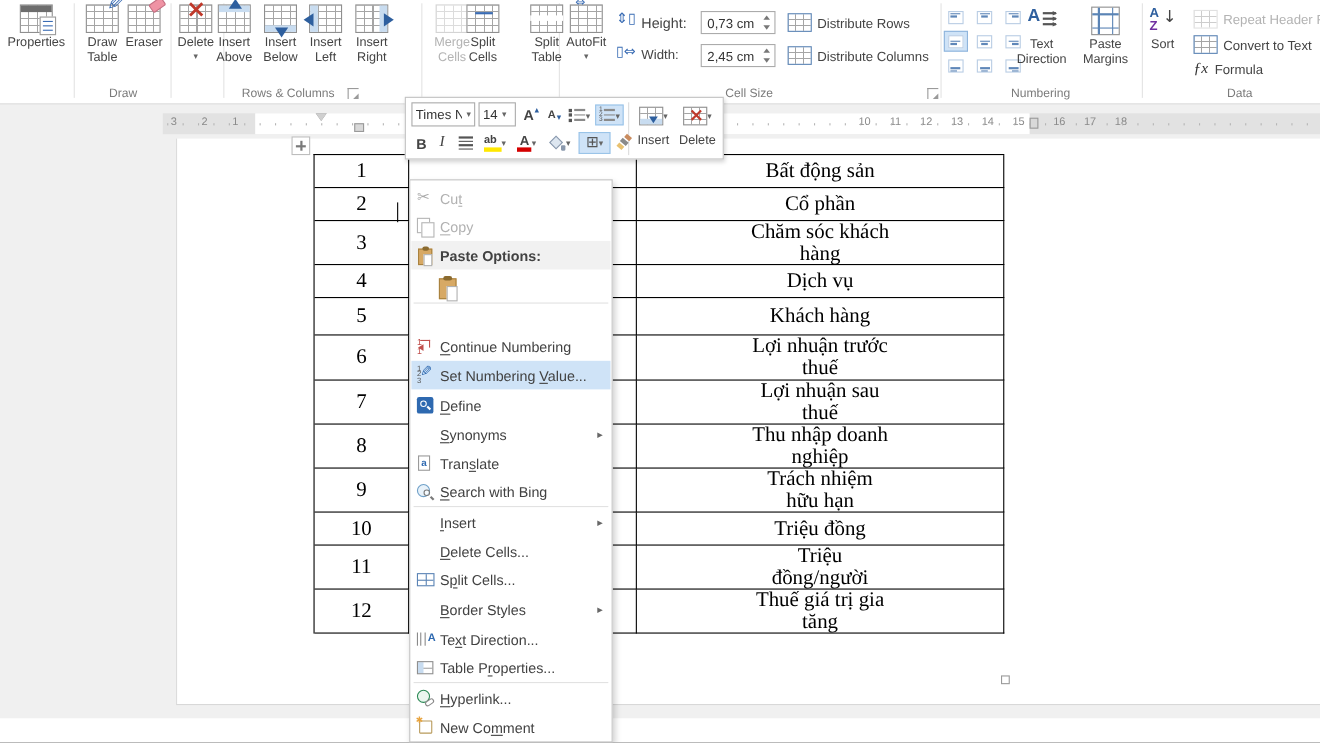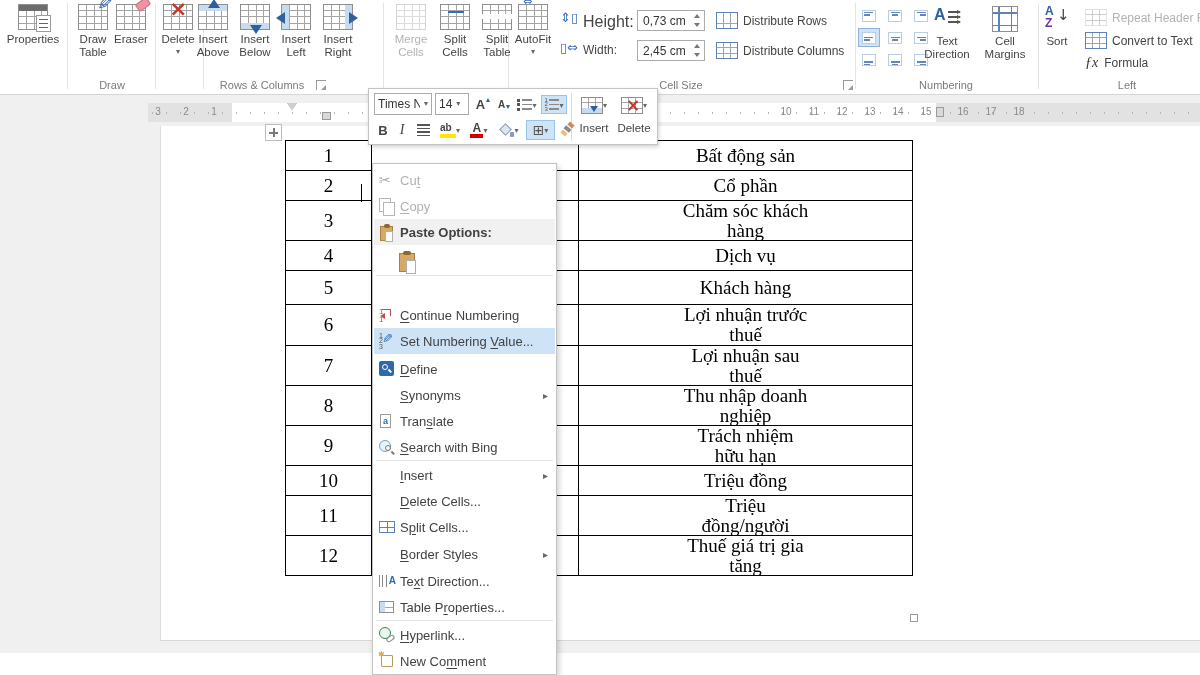--- a/index.html
+++ b/index.html
@@ -217,42 +217,42 @@
           <span class="tri right"></span>
         </span>
       <span class="lab">Insert Right</span>
     </div>
     <span class="launch" style="left:316px;top:80px"></span>
 
     <div class="rbtn disabled" style="left:388px;width:46px">
       <span class="ticon dim"></span>
       <span class="lab">Merge Cells</span>
     </div>
-    <div class="rbtn" style="left:432px;width:46px">
+    <div class="rbtn" style="left:416px;width:46px">
       <span class="ticon">
           <span style="position:absolute;left:7px;top:6px;width:16px;height:1.5px;background:#3a6cb4"></span>
         </span>
       <span class="lab">Split Cells</span>
     </div>
     <div class="rbtn" style="left:474px;width:46px">
       <span class="ticon">
           <span style="position:absolute;left:-1px;top:9px;width:30px;height:5px;background:#fff"></span>
         </span>
       <span class="lab">Split Table</span>
     </div>
 
     <div class="rbtn" style="left:511px;width:44px">
       <span class="ticon">
           <span class="glyph" style="position:absolute;left:4px;top:-10px;font-size:11px;color:#3a6cb4">⇔</span>
         </span>
       <span class="lab">AutoFit</span>
       <span class="ddown">▾</span>
     </div>
     <span class="glyph abs" style="left:560px;top:10px;font-size:13px;color:#3a6cb4">⇕▯</span>
-    <span class="abs" style="left:583px;top:13px;font-size:16px;color:#444">Height:</span>
+    <span class="abs" style="left:583px;top:13px;font-size:13px;color:#444">Height:</span>
     <div class="spinbox" style="left:637px;top:10px">
       <span>0,73 cm</span>
       <span class="spin">
           <i class="su"></i>
           <i class="sd"></i>
         </span>
     </div>
     <span class="glyph abs" style="left:560px;top:40px;font-size:13px;color:#3a6cb4">▯⇔</span>
     <span class="abs" style="left:583px;top:43px;font-size:12px;color:#444">Width:</span>
     <div class="spinbox" style="left:637px;top:40px">
@@ -340,21 +340,21 @@
       </span>
       <span class="lab">Text Direction</span>
     </div>
     <div class="rbtn" style="left:977px;width:56px;top:6px">
       <span style="position:relative;width:26px;height:26px;border:1px solid #8f8f8f;background:#fff">
         <i style="position:absolute;left:5px;top:0;width:1.5px;height:100%;background:#5b84b5"></i>
         <i style="position:absolute;right:5px;top:0;width:1.5px;height:100%;background:#5b84b5"></i>
         <i style="position:absolute;left:0;top:5px;width:100%;height:1.5px;background:#5b84b5"></i>
         <i style="position:absolute;left:0;bottom:5px;width:100%;height:1.5px;background:#5b84b5"></i>
       </span>
-      <span class="lab">Cell Margins</span>
+      <span class="lab">Paste Margins</span>
     </div>
 
     <div class="rbtn" style="left:1042px;width:30px;top:6px">
       <span style="position:relative;width:26px;height:26px">
         <b style="position:absolute;left:1px;top:-1px;font-size:12px;color:#2e5f9e;font-style:normal;font-weight:bold">A</b>
         <b style="position:absolute;left:1px;top:11px;font-size:12px;color:#7030a0;font-style:normal;font-weight:bold">Z</b>
         <span class="glyph" style="position:absolute;left:13px;top:3px;font-size:15px;color:#444">↓</span>
       </span>
       <span class="lab">Sort</span>
     </div>
@@ -368,21 +368,21 @@
     </div>
     <div class="abs" style="left:1085px;top:55px;display:flex;align-items:center;gap:6px">
       <span style="font-family:'Liberation Serif',serif;font-style:italic;font-size:14px;color:#333">ƒx</span>
       <span style="font-size:12px;white-space:nowrap">Formula</span>
     </div>
 
     <span class="glabel" style="left:112px">Draw</span>
     <span class="glabel" style="left:262px">Rows &amp; Columns</span>
     <span class="glabel" style="left:681px">Cell Size</span>
     <span class="glabel" style="left:946px">Numbering</span>
-    <span class="glabel" style="left:1127px">Left</span>
+    <span class="glabel" style="left:1127px">Data</span>
   </div>
 
   <div id="docarea">
     <div id="page"></div>
     <div id="ruler">
       <div class="white"></div>
     <span class="rnum" style="left: 10px;">3</span>
         <span class="rnum" style="left: 38px;">2</span>
         <span class="rnum" style="left: 66px;">1</span>
         <span class="rnum" style="left: 638px;">10</span>

